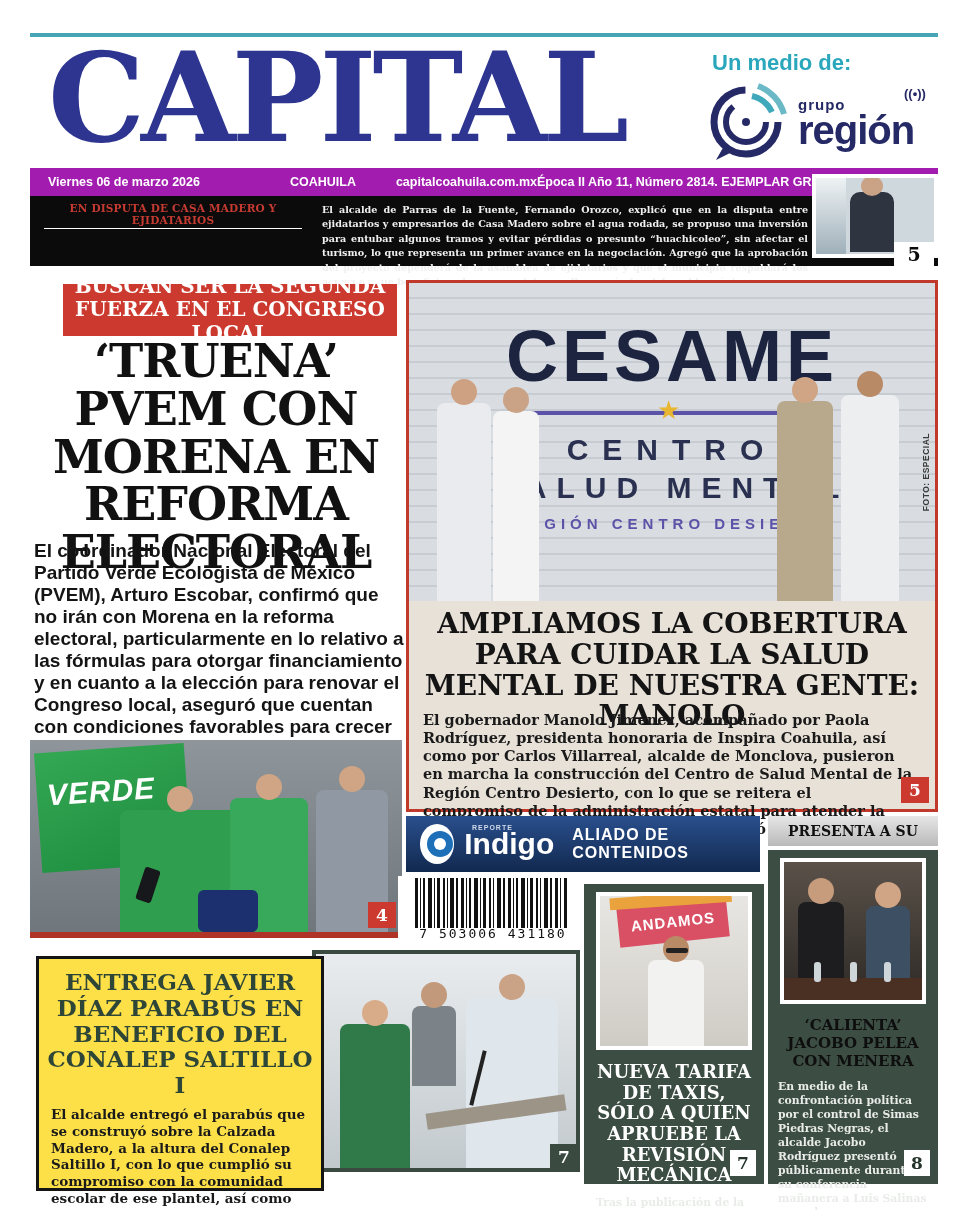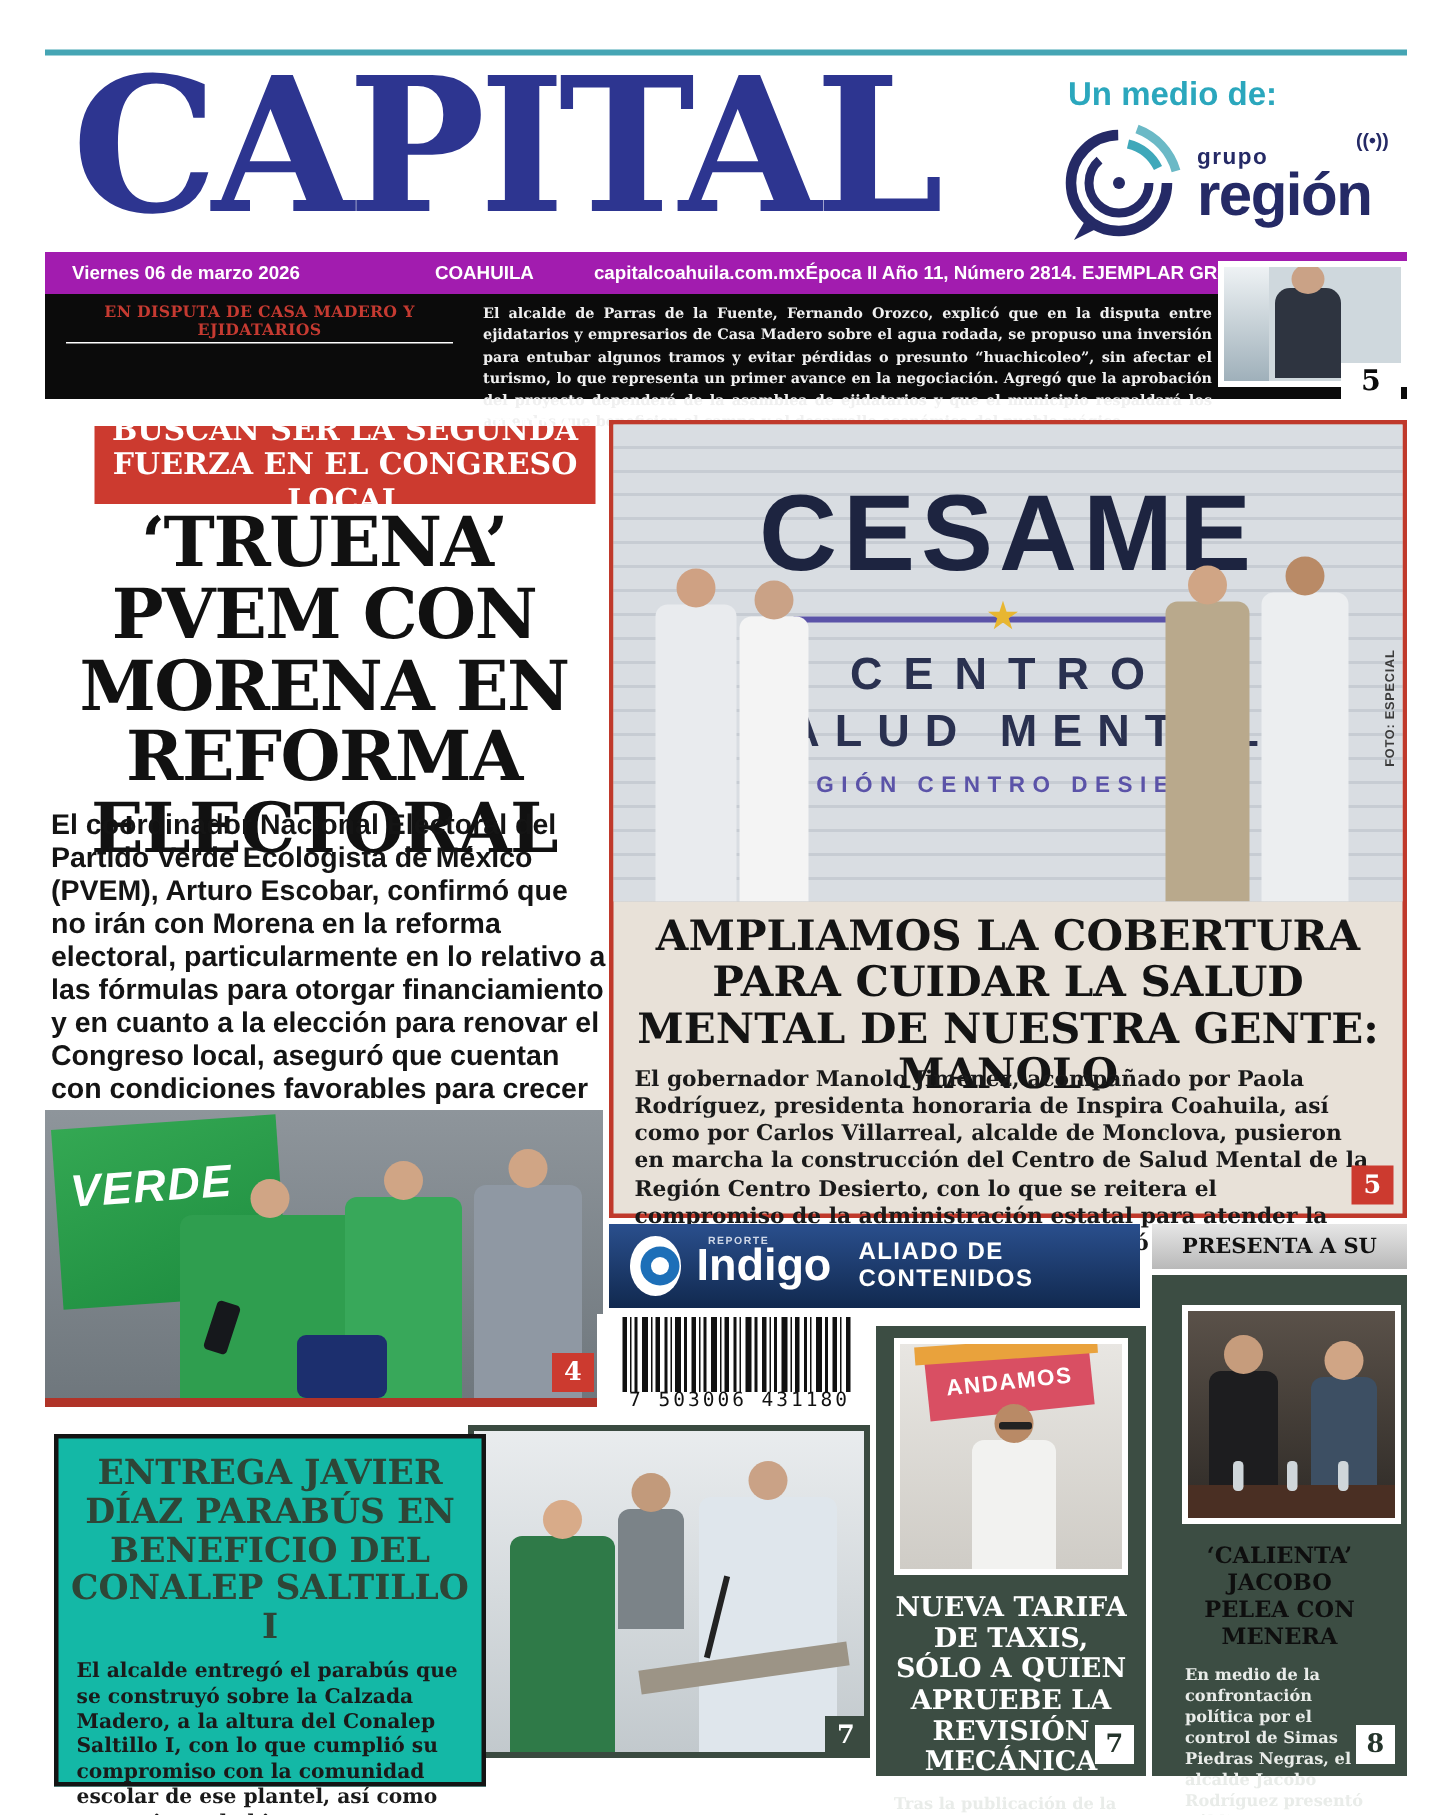--- a/index.html
+++ b/index.html
@@ -114,21 +114,21 @@
   .pod-f2{left:150px;top:44px;width:92px;height:170px;background:#dfe6ec;}
   .pod-f2::before{background:#caa286;}
   .pod-f3{left:96px;top:52px;width:44px;height:80px;background:#7b8388;}
   .pod-f3::before{background:#c29a7b;}
   .pod-desk{position:absolute;left:110px;top:150px;width:140px;height:16px;background:#9c9486;transform:rotate(-8deg);}
   .pod-mic{position:absolute;left:160px;top:96px;width:4px;height:56px;background:#222;transform:rotate(14deg);}
   .pg-green{background:#3a4a40;color:#ffffff;font-family:"DejaVu Serif",serif;font-weight:bold;
     width:28px;height:26px;font-size:17px;text-align:center;line-height:26px;position:absolute;right:2px;bottom:2px;}
 
   
-  .conalep{left:36px;top:956px;width:288px;height:235px;background:#14b8a6;border:3px solid #141414;box-sizing:border-box;z-index:5;}
+  .conalep{left:36px;top:956px;width:288px;height:235px;background:#fde047;border:3px solid #141414;box-sizing:border-box;z-index:5;}
   .con-head{margin:10px 8px 0;text-align:center;color:#2e4637;font-family:"DejaVu Serif",serif;
     font-weight:bold;font-size:23px;line-height:1.12;}
   .con-body{margin:8px 12px 0;color:#1a1a1a;font-family:"DejaVu Serif",serif;font-weight:bold;font-size:13.5px;line-height:1.25;}
 
   
   .taxi{left:584px;top:884px;width:180px;height:300px;background:#3c4d43;padding:8px;box-sizing:border-box;}
   .taxi-photo{position:relative;width:148px;height:150px;background:linear-gradient(#e8e6e2,#cfccc6);border:4px solid #ffffff;margin:0 auto;overflow:hidden;}
   .andamos{position:absolute;left:18px;top:6px;width:110px;height:40px;background:#d94f63;transform:rotate(-6deg);
     color:#ffffff;font-weight:900;font-size:15px;text-align:center;line-height:40px;letter-spacing:1px;}
   .andamos::before{content:"";position:absolute;left:-6px;top:-8px;width:122px;height:12px;background:#e9a23c;transform:rotate(2deg);}
@@ -137,21 +137,21 @@
   .glasses{position:absolute;left:66px;top:52px;width:22px;height:5px;background:#222;border-radius:2px;z-index:3;}
   .taxi-head{margin:12px 2px 0;text-align:center;color:#ffffff;font-family:"DejaVu Serif",serif;
     font-weight:bold;font-size:18px;line-height:1.15;}
   .taxi-body{margin:10px 4px 0;color:#e9ece9;font-family:"DejaVu Serif",serif;font-weight:bold;font-size:10.8px;line-height:1.3;}
   .pg-white{background:#ffffff;color:#24342b;font-family:"DejaVu Serif",serif;font-weight:bold;
     width:26px;height:26px;font-size:17px;text-align:center;line-height:26px;position:absolute;right:8px;bottom:8px;}
 
   
   .jac-kicker{left:768px;top:816px;width:170px;height:30px;background:linear-gradient(#e6e6e6,#b9b9b9);
     color:#111111;font-family:"DejaVu Serif",serif;font-weight:bold;font-size:14px;text-align:center;line-height:30px;}
-  .jacobo{left:768px;top:850px;width:170px;height:334px;background:#3c4d43;padding:20px;box-sizing:border-box;}
+  .jacobo{left:768px;top:850px;width:170px;height:334px;background:#3c4d43;padding:8px;box-sizing:border-box;}
   .jac-photo{position:relative;width:138px;height:138px;background:linear-gradient(#5a5149,#2e2a26);border:4px solid #ffffff;margin:0 auto;overflow:hidden;}
   .jac-f1{left:14px;top:40px;width:46px;height:96px;background:#1d1d1f;}
   .jac-f1::before{background:#c69c7c;}
   .jac-f2{left:82px;top:44px;width:44px;height:92px;background:#3d4f63;}
   .jac-f2::before{background:#d0a585;}
   .jac-table{position:absolute;left:0;top:116px;width:138px;height:22px;background:#4a2f23;}
   .bottle{position:absolute;width:7px;height:20px;background:#cfd6da;border-radius:3px;top:100px;}
   .jac-head{margin:12px 2px 0;text-align:center;color:#0e0e0e;font-family:"DejaVu Serif",serif;
     font-weight:bold;font-size:15px;line-height:1.2;}
   .jac-body{margin:10px 2px 0;color:#e9ece9;font-family:"DejaVu Serif",serif;font-weight:bold;font-size:10.8px;line-height:1.3;}

